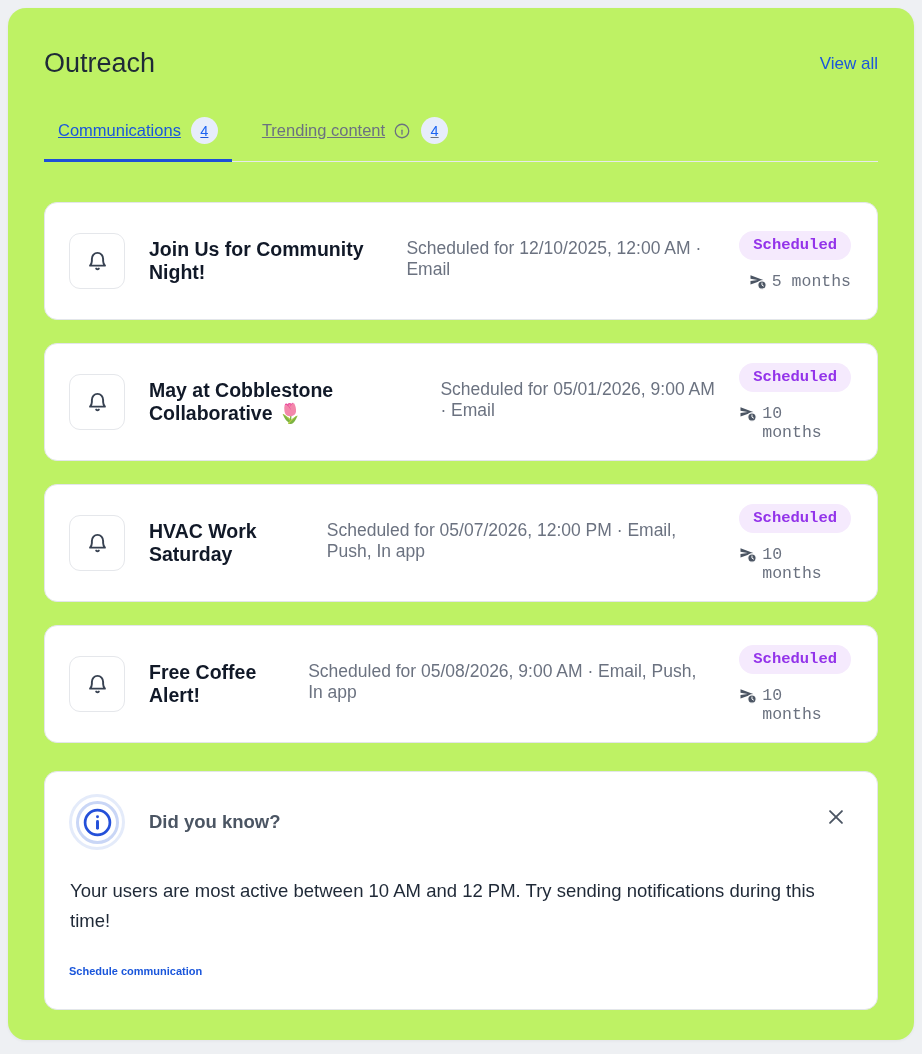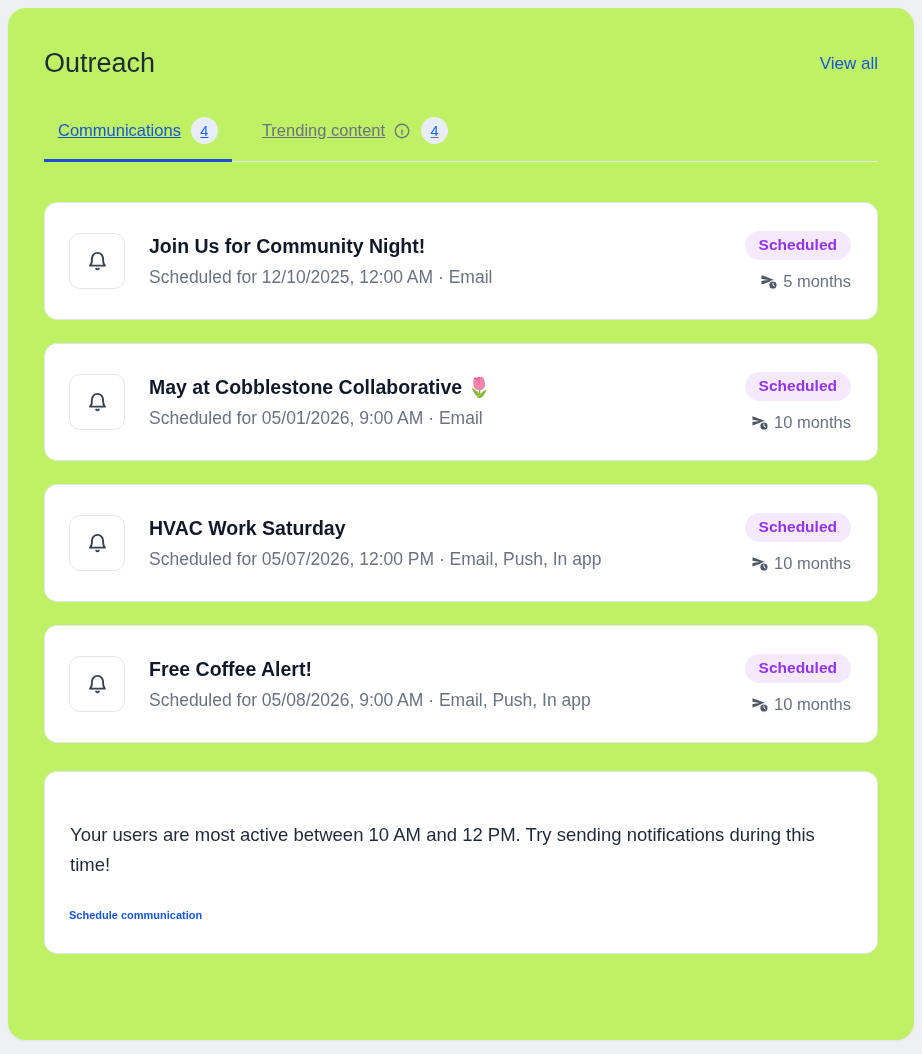--- a/index.html
+++ b/index.html
@@ -53,24 +53,24 @@
     height: 118px; padding: 0 26px 0 24px;
     display: flex; align-items: center; gap: 24px;
     background: #fff; cursor: pointer;
   }
   .bell-box {
     width: 56px; height: 56px; flex: 0 0 56px;
     border: 1px solid #e5e7eb; border-radius: 11px;
     display: flex; align-items: center; justify-content: center;
     background: #fff;
   }
-  .comm-main { display: flex; flex-direction: column; gap: 9px; min-width: 0; }
+  .comm-main { display: flex; flex-direction: row; gap: 9px; min-width: 0; }
   .comm-title { font-size: 19.5px; font-weight: 700; color: #111928; }
   .comm-sub { font-size: 17.5px; color: #6b7280; }
-  .comm-right { margin-left: auto; display: flex; flex-direction: column; align-items: flex-end; gap: 12px; }
+  .comm-right { margin-left: auto; display: flex; flex-direction: column; align-items: flex-end; gap: 12px; font-family: Liberation Mono, monospace; }
   .status-pill {
     background: #f5eafd; color: #9333ea;
     font-size: 15.5px; font-weight: 600;
     padding: 5px 14px 6px; border-radius: 999px;
   }
   .time-until { display: flex; align-items: flex-start; gap: 5px; font-size: 16.5px; color: #6b7280; }
   
   .dyk-card {
     margin-top: 28px;
     border: 1px solid #e3e6ea; border-radius: 13px;
@@ -231,17 +231,35 @@
             </svg>
           </span>
           <span>10 months</span>
         </span>
       </div>
     </div>
 
   </div>
 
   <div class="dyk-card">
+    <div class="dyk-head">
+      <div class="ripple-outer">
+        <div class="ripple-mid">
+          <svg width="31" height="31" viewBox="0 0 24 24" fill="none" stroke="#2450d9" stroke-width="2.1">
+            <circle cx="12" cy="12" r="9.6"></circle>
+            <line x1="12" y1="11.2" x2="12" y2="16.4" stroke-linecap="round" stroke-width="2.3"></line>
+            <circle cx="12" cy="7.6" r="1.15" fill="#2450d9" stroke="none"></circle>
+          </svg>
+        </div>
+      </div>
+      <div class="dyk-title">Did you know?</div>
+      <div class="dyk-close">
+        <svg width="22" height="22" viewBox="0 0 24 24" stroke="#4b5563" stroke-width="2" stroke-linecap="round">
+          <line x1="5.5" y1="5.5" x2="18.5" y2="18.5"></line>
+          <line x1="18.5" y1="5.5" x2="5.5" y2="18.5"></line>
+        </svg>
+      </div>
+    </div>
     <div class="dyk-body">Your users are most active between 10 AM and 12 PM. Try sending notifications during this time!</div>
     <a class="dyk-link">Schedule communication</a>
   </div>
 
 </div>
 
 </body></html>

